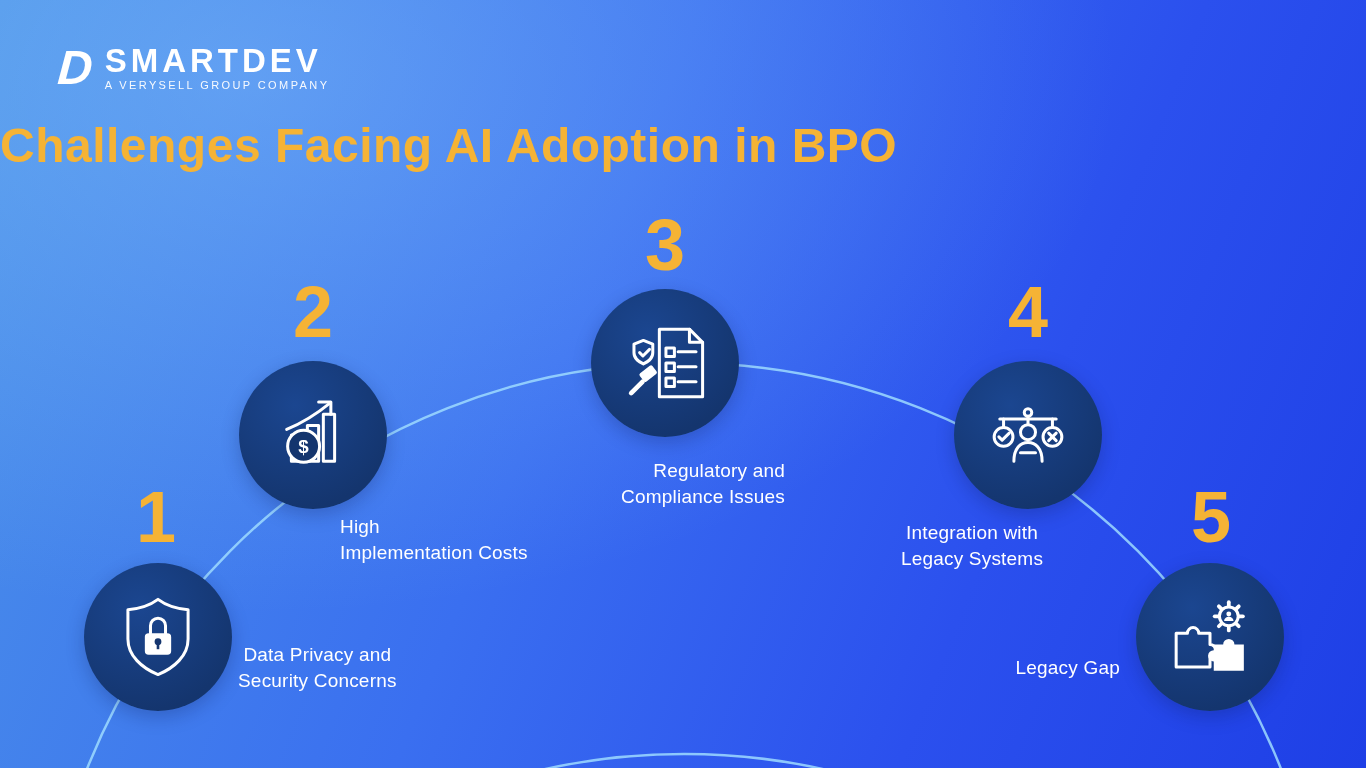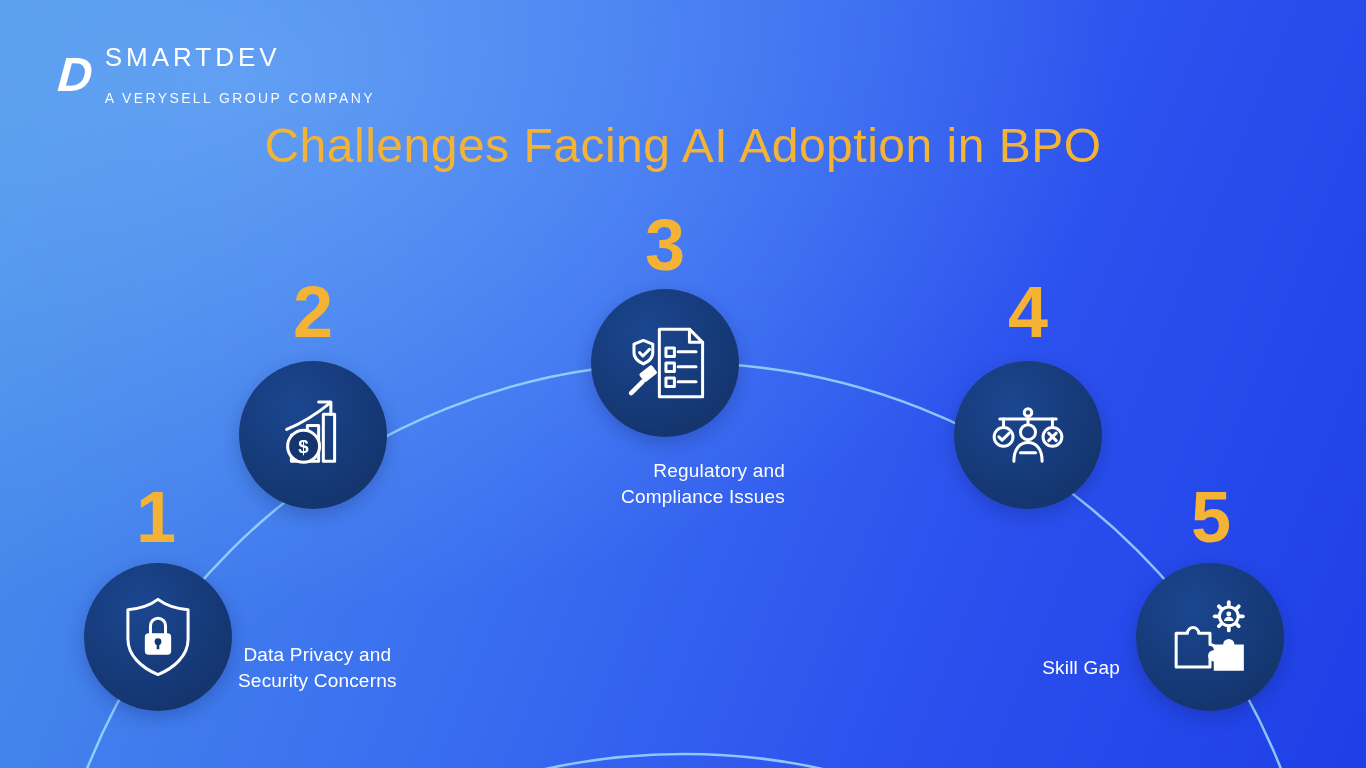--- a/index.html
+++ b/index.html
@@ -12,27 +12,27 @@
     position:absolute;inset:0;width:1366px;height:768px;
     background:
       radial-gradient(ellipse at 18% 10%, rgba(140,200,255,.40), rgba(140,200,255,0) 55%),
       linear-gradient(112deg,#4b92e8 0%,#3a6ff0 42%,#2b50ee 72%,#1e3fe6 100%);
   }
   .arc-svg{position:absolute;left:0;top:0;width:1366px;height:768px;display:block;}
 
   
   .logo{position:absolute;left:58px;top:44px;display:flex;align-items:center;gap:12px;color:#fff;}
   .logo-mark{font-size:48px;font-weight:bold;font-style:italic;line-height:.9;transform:skewX(-4deg);}
-  .brand-name{font-size:26px;font-weight:400;letter-spacing:4px;line-height:1;}
-  .brand-tagline{font-size:14px;letter-spacing:2.4px;text-transform:uppercase;margin-top:20px;opacity:.95;}
+  .brand-name{font-size:33px;font-weight:700;letter-spacing:4px;line-height:1;}
+  .brand-tagline{font-size:11px;letter-spacing:2.4px;text-transform:uppercase;margin-top:2px;opacity:.95;}
 
   
   .title{
     position:absolute;left:0;right:0;top:118px;margin:0;
-    text-align:center;font-size:48px;font-weight:400;letter-spacing:.5px;
+    font-size:48px;font-weight:700;letter-spacing:.5px;
     color:#f5b335;
   }
 
   
   .num{
     position:absolute;width:80px;text-align:center;
     color:#f5b335;font-size:72px;font-weight:700;line-height:1;
   }
   .n1{left:116px;top:481px;}
   .n2{left:273px;top:276px;}
@@ -104,20 +104,22 @@
     <svg class="icon" viewBox="0 0 100 100">
       <rect x="27" y="50" width="12" height="28"></rect>
       <rect x="44" y="40" width="12" height="38"></rect>
       <rect x="61" y="28" width="12" height="50"></rect>
       <path d="M22 44 Q46 34 68 16"></path>
       <path d="M56 15 H69 V28"></path>
       <circle cx="40" cy="62" r="17" fill="#14356e"></circle>
       <text x="40" y="69" text-anchor="middle" font-size="20" font-weight="bold" fill="#fff" stroke="none" font-family="Liberation Sans, sans-serif">$</text>
     </svg>
   </div>
+  <div class="label l2">High
+Implementation Costs</div>
 
   <div class="num n3">3</div>
   <div class="circle c3">
     <svg class="icon" viewBox="0 0 100 100">
       <path d="M44 14 H76 L90 28 V86 H44 Z"></path>
       <path d="M76 14 V28 H90"></path>
       <rect x="51" y="34" width="9" height="9"></rect>
       <path d="M64 38 H83"></path>
       <rect x="51" y="50" width="9" height="9"></rect>
       <path d="M64 54 H83"></path>
@@ -142,20 +144,22 @@
       <circle cx="24" cy="52" r="10"></circle>
       <path d="M19 52 l3.5 3.5 L30 48"></path>
       <circle cx="76" cy="52" r="10"></circle>
       <path d="M72 48 l8 8 M80 48 l-8 8"></path>
       <path d="M50 30 V38"></path>
       <circle cx="50" cy="47" r="8"></circle>
       <path d="M35 78 C35 64 42 58 50 58 C58 58 65 64 65 78"></path>
       <path d="M42 69 H58"></path>
     </svg>
   </div>
+  <div class="label l4">Integration with
+Legacy Systems</div>
 
   <div class="num n5">5</div>
   <div class="circle c5">
     <svg class="icon" viewBox="0 0 100 100">
       <circle cx="70" cy="28" r="10"></circle>
       <g stroke-width="4">
         <path d="M70 13 V17"></path>
           <path d="M70 39 V43"></path>
         <path d="M55 28 H59"></path>
           <path d="M81 28 H85"></path>
@@ -163,15 +167,15 @@
           <path d="M77.6 35.6 l3 3"></path>
         <path d="M80.6 17.4 l-3 3"></path>
           <path d="M62.4 35.6 l-3 3"></path>
       </g>
       <circle cx="70" cy="25.5" r="2.6" fill="#fff" stroke="none"></circle>
       <path d="M65 33 a5 4.5 0 0 1 10 0 Z" fill="#fff" stroke="none"></path>
       <path d="M14 46 h12 a6 6 0 1 1 12 0 h12 v12 a6 6 0 1 1 0 12 v12 H14 Z"></path>
       <path d="M54 58 h10 a6 6 0 1 1 12 0 h10 v28 H54 v-10 a6 6 0 1 1 0 -12 Z" fill="#fff" stroke="none"></path>
     </svg>
   </div>
-  <div class="label l5">Skill Gap</div>
+  <div class="label l5">Legacy Gap</div>
 
 </div>
 
 </body></html>

